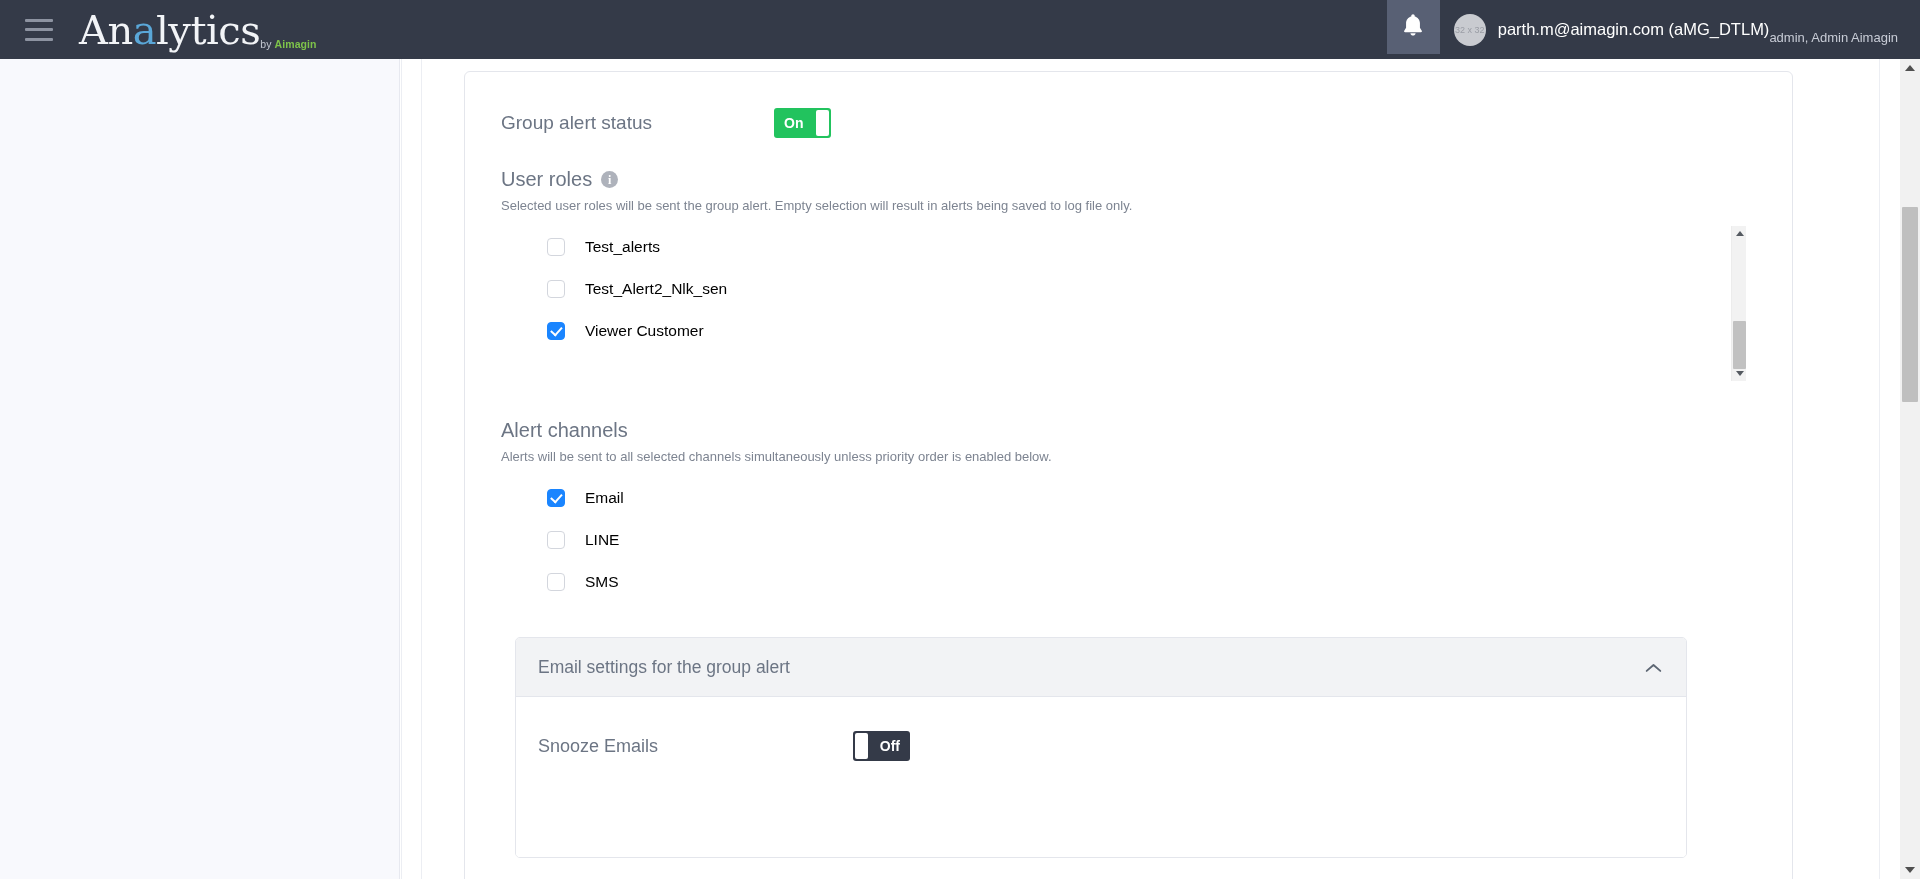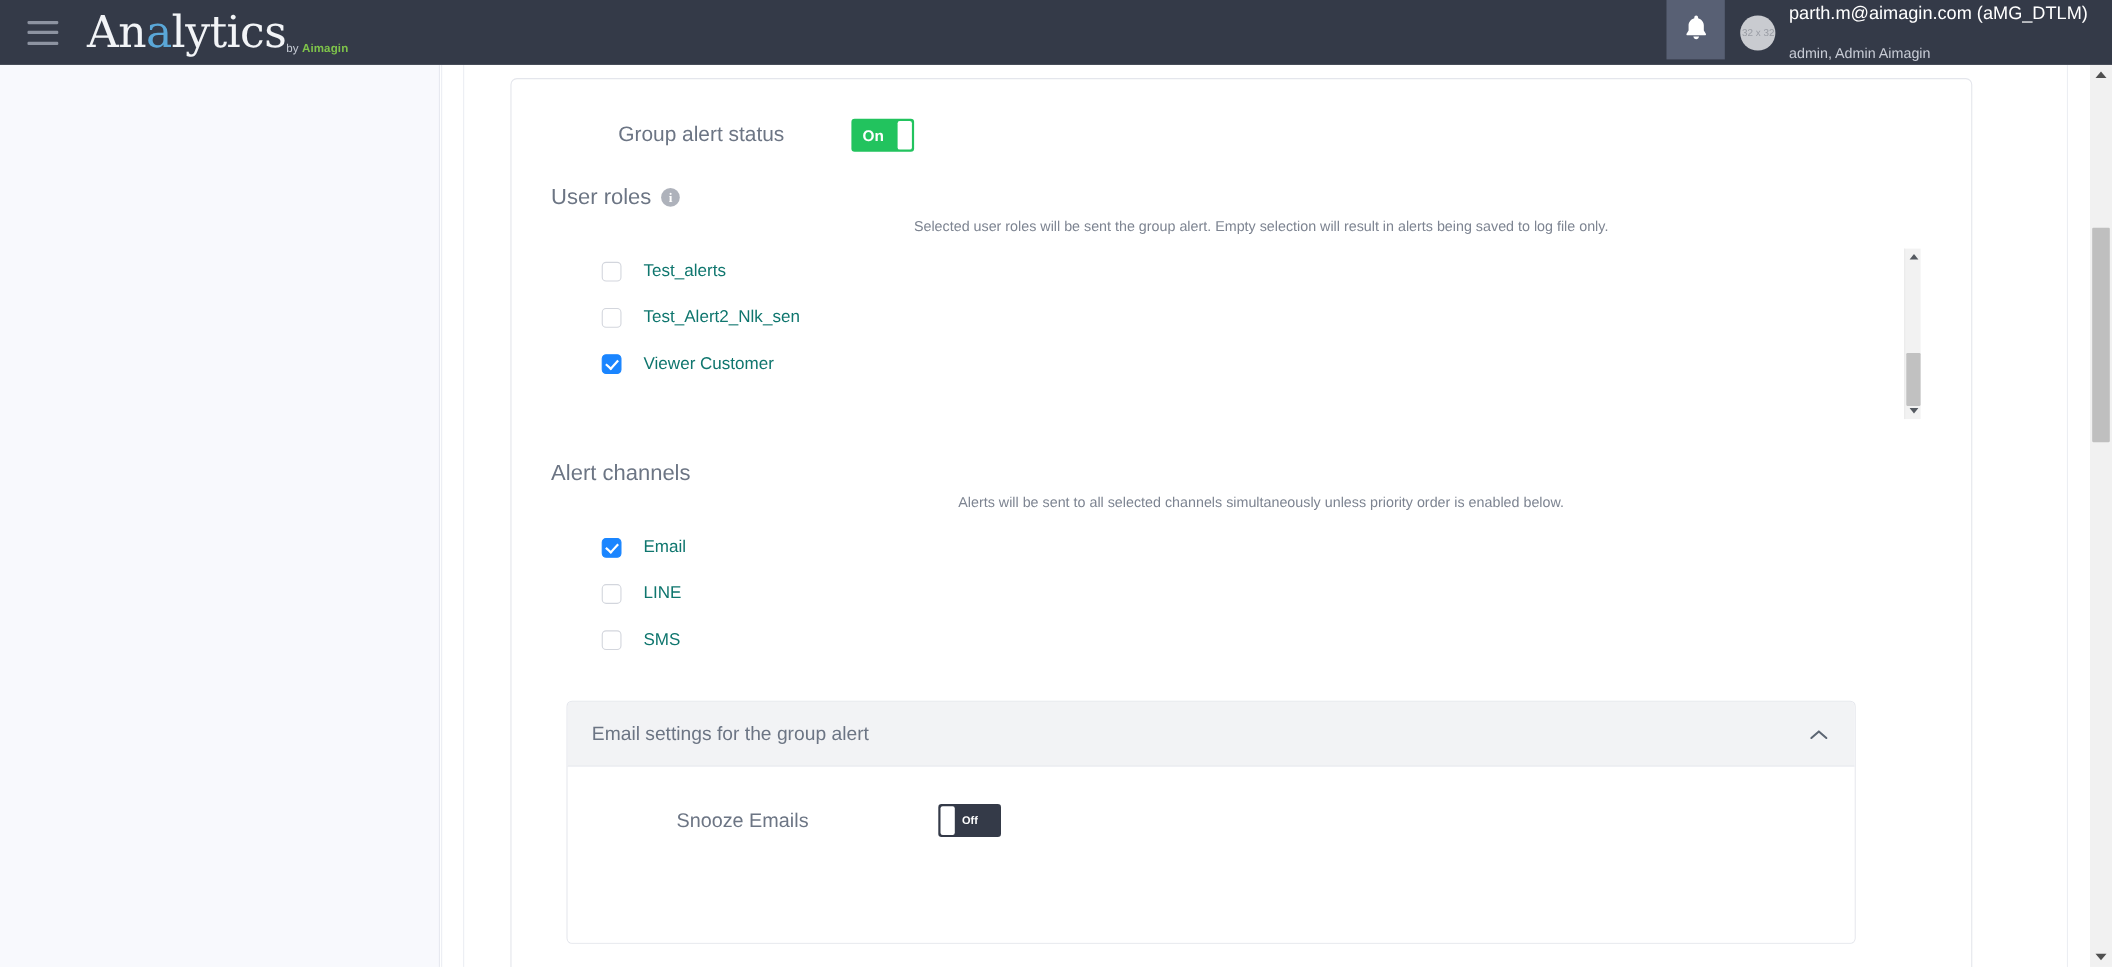--- a/index.html
+++ b/index.html
@@ -51,41 +51,40 @@
   .bell-btn svg { width: 26px; height: 26px; fill: #ffffff; }
   .user-block {
     display: flex; align-items: center; padding: 0 22px 0 14px; gap: 12px;
   }
   .avatar {
     width: 32px; height: 32px; border-radius: 50%;
     background: #c9cbd0; color: #9a9da5;
     font-size: 9px; display: flex; align-items: center; justify-content: center;
     overflow: hidden; white-space: nowrap;
   }
-  .user-text { display: flex; flex-direction: column; align-items: flex-start; line-height: 1.25; }
+  .user-text { display: flex; flex-direction: row; align-items: center; line-height: 1.25; }
   .user-email { color: #ffffff; font-size: 16.5px; }
   .user-role { color: #c8ccd6; font-size: 13px; margin-top: 18px; }
 
   
   .sidebar {
     position: absolute; top: 59px; left: 0;
     width: 400px; height: 820px;
     background: #f8f9fd;
     border-right: 1px solid #e7e9f0;
   }
   .content-area {
     position: absolute; top: 59px; left: 401px;
     width: 1498px; height: 820px;
     background: #ffffff;
     border-left: 1px solid #eceef3;
   }
   .content-inner {
     position: absolute; left: 19px; top: 0; width: 1460px; height: 820px;
     border-left: 1px solid #eceef3;
-    text-align: center;
   }
 
   
   .card {
     position: absolute; top: 12px; left: 42px;
     width: 1329px; min-height: 900px;
     background: #ffffff;
     border: 1px solid #e4e6ec;
     border-radius: 6px;
   }
@@ -100,21 +99,21 @@
   
   .toggle {
     width: 57px; height: 30px; border-radius: 3px;
     display: flex; align-items: center; cursor: pointer;
     position: relative; overflow: hidden;
   }
   .toggle-on { background: #22c35e; justify-content: flex-start; }
   .toggle-on .t-text { color:#fff; font-size: 14px; font-weight: 700; padding-left: 10px; }
   .toggle-on .knob { position:absolute; right: 2px; top: 2px; width: 13px; height: 26px; background: #fff; border-radius: 2px; }
   .toggle-off { background: #343a48; justify-content: flex-end; }
-  .toggle-off .t-text { color:#fff; font-size: 10px; font-weight: 700; padding-right: 21px; }
+  .toggle-off .t-text { color:#fff; font-size: 14px; font-weight: 700; padding-right: 10px; }
   .toggle-off .knob { position:absolute; left: 2px; top: 2px; width: 13px; height: 26px; background: #fff; border-radius: 2px; }
 
   
   .section { padding-left: 36px; }
   .sec-head { display: flex; align-items: center; gap: 9px; }
   .sec-title { font-size: 20px; color: #6c7584; font-weight: 400; }
   .info-icon {
     width: 17px; height: 17px; border-radius: 50%;
     background: #aeb2bb; color: #fff;
     font-size: 12px; font-weight: 700; font-family: "Liberation Serif", serif;
@@ -132,21 +131,21 @@
     border: 1px solid #d3d6dd; background: #fff;
     display: flex; align-items: center; justify-content: center;
     cursor: pointer; flex: none;
   }
   .cb.checked { background: #1a85ff; border-color: #1a85ff; }
   .cb.checked::after {
     content: ""; width: 5px; height: 9px;
     border: solid #fff; border-width: 0 2px 2px 0;
     transform: rotate(42deg) translate(-1px,-1px);
   }
-  .cb-label { margin-left: 20px; font-size: 15.5px; color: #0f766e; }
+  .cb-label { margin-left: 20px; font-size: 15.5px; color: #000000; }
 
   
   .inner-scroll {
     position: absolute; right: 0; top: 0;
     width: 15px; height: 155px; background: #f2f2f2;
     border-left: 1px solid #ececec;
   }
   .is-arrow {
     width: 15px; height: 15px; display:flex; align-items:center; justify-content:center;
     cursor: pointer;

